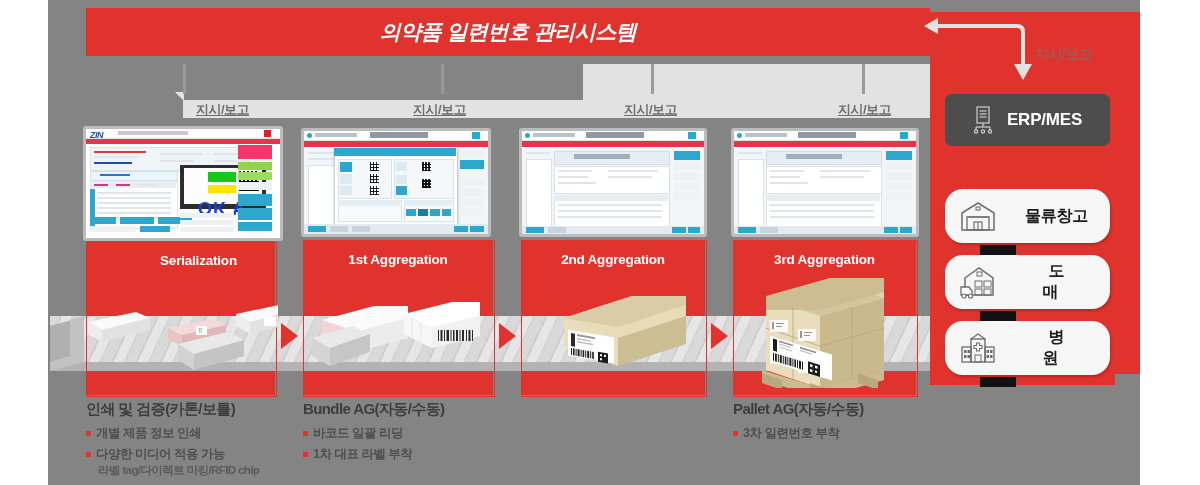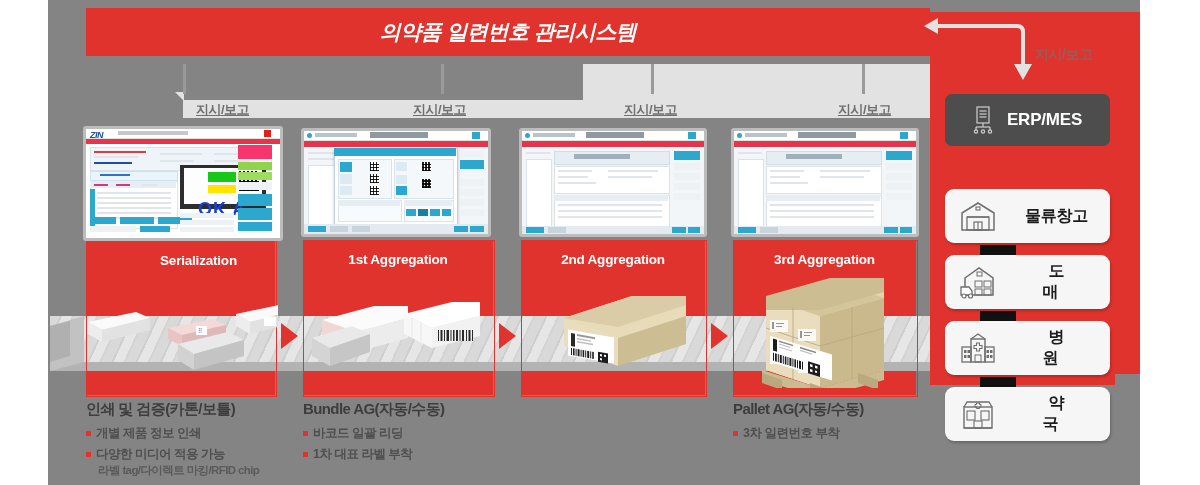--- a/index.html
+++ b/index.html
@@ -63,21 +63,21 @@
   .erp-card{
     position:absolute;left:945px;top:94px;width:165px;height:52px;
     background:#4d4d4d;border-radius:7px;
     display:flex;align-items:center;justify-content:center;gap:12px;
   }
   .erp-card-label{color:#ffffff;font-size:17px;font-weight:bold;letter-spacing:-0.2px;}
 
   
   .dest-card{
     position:absolute;left:945px;width:165px;height:54px;
-    background:#f6f6f6;border-radius:9px;
+    background:#f6f6f6;border-radius:18px;
     display:flex;align-items:center;gap:16px;
     box-shadow:1px 2px 3px rgba(0,0,0,0.22);
   }
   .dest-icon{width:42px;display:flex;justify-content:center;align-items:center;margin-left:12px;}
   .dest-label{
     font-size:16px;font-weight:bold;color:#1c1c1c;letter-spacing:-0.3px;
     flex:1;text-align:center;padding-right:12px;
   }
   .dest-label.spaced{letter-spacing:12px;text-indent:12px;}
   .dest-connector{
@@ -264,34 +264,20 @@
         <rect x="8.5" y="24" width="2.5" height="3" fill="#6e6e6e"></rect>
         <rect x="27.5" y="19" width="2.5" height="3" fill="#6e6e6e"></rect>
         <rect x="31" y="19" width="2.5" height="3" fill="#6e6e6e"></rect>
         <rect x="27.5" y="24" width="2.5" height="3" fill="#6e6e6e"></rect>
         <rect x="31" y="24" width="2.5" height="3" fill="#6e6e6e"></rect>
       </svg>
     </div>
     <div class="dest-label spaced">병 원</div>
   </div>
 
-  <div class="dest-card" style="top:387px;">
-    <div class="dest-icon">
-      <svg width="38" height="34" viewBox="0 0 38 34">
-        <rect x="5" y="10" width="28" height="21" fill="none" stroke="#6e6e6e" stroke-width="1.4"></rect>
-        <path d="M5 10 L8 5 L30 5 L33 10" fill="none" stroke="#6e6e6e" stroke-width="1.3"></path>
-        <path d="M17.5 6 L20.5 6 L20.5 7.5 L22 7.5 L22 10 L20.5 10 L20.5 11.5 L17.5 11.5 L17.5 10 L16 10 L16 7.5 L17.5 7.5 Z" fill="none" stroke="#6e6e6e" stroke-width="1"></path>
-        <rect x="8" y="14" width="8" height="9" fill="none" stroke="#6e6e6e" stroke-width="1.1"></rect>
-        <rect x="22" y="14" width="8" height="9" fill="none" stroke="#6e6e6e" stroke-width="1.1"></rect>
-        <rect x="15" y="24" width="8" height="7" fill="none" stroke="#6e6e6e" stroke-width="1.1"></rect>
-        <line x1="5" y1="31" x2="33" y2="31" stroke="#6e6e6e" stroke-width="1.3"></line>
-      </svg>
-    </div>
-    <div class="dest-label spaced">약 국</div>
-  </div>
 
   <div class="stage-vgray" style="left:276px;top:240px;width:26px;height:155px;"></div>
   <div class="stage-vgray" style="left:495px;top:240px;width:26px;height:155px;"></div>
   <div class="stage-vgray" style="left:706px;top:240px;width:26px;height:155px;"></div>
 
   <div class="stage-box" style="left:86px;top:240px;width:189px;height:155px;"></div>
   <div class="stage-title" style="left:104px;top:253px;width:189px;">Serialization</div>
 
   <div class="stage-box" style="left:303px;top:240px;width:190px;height:155px;"></div>
   <div class="stage-title" style="left:303px;top:252px;width:190px;">1st Aggregation</div>

